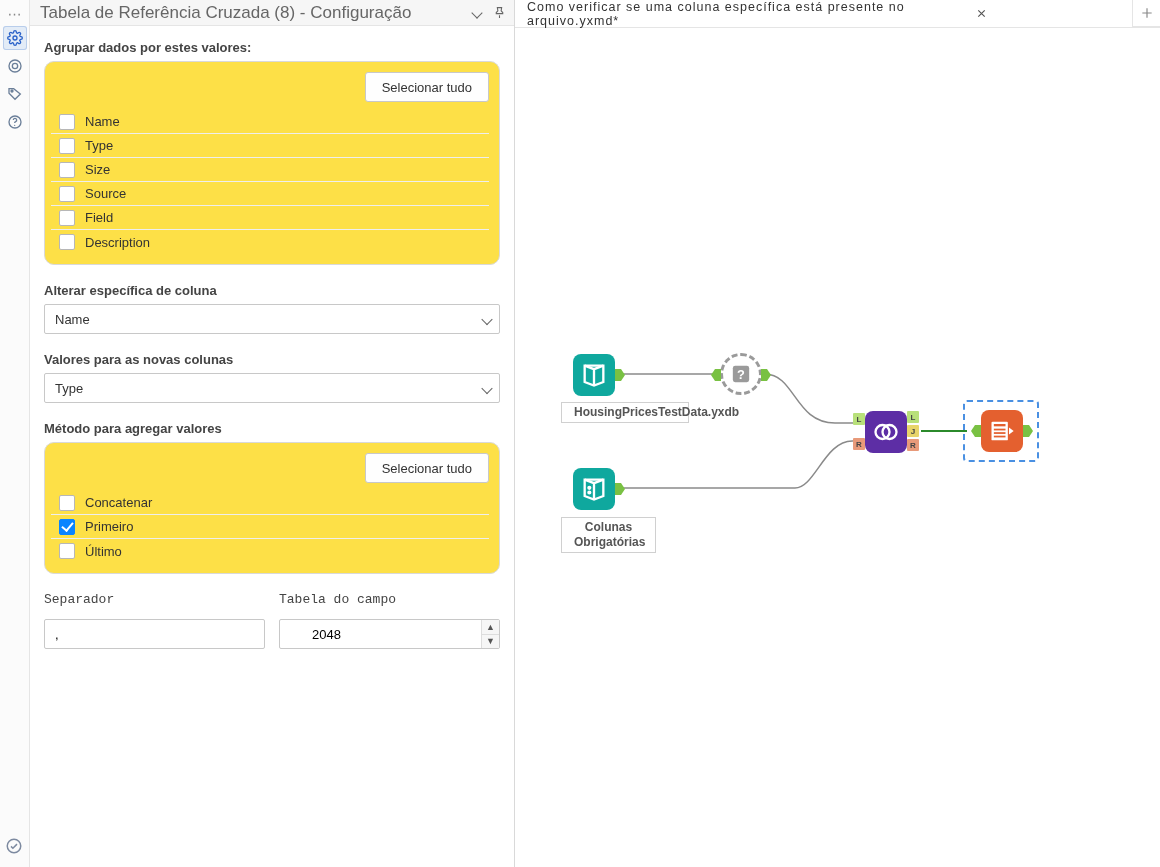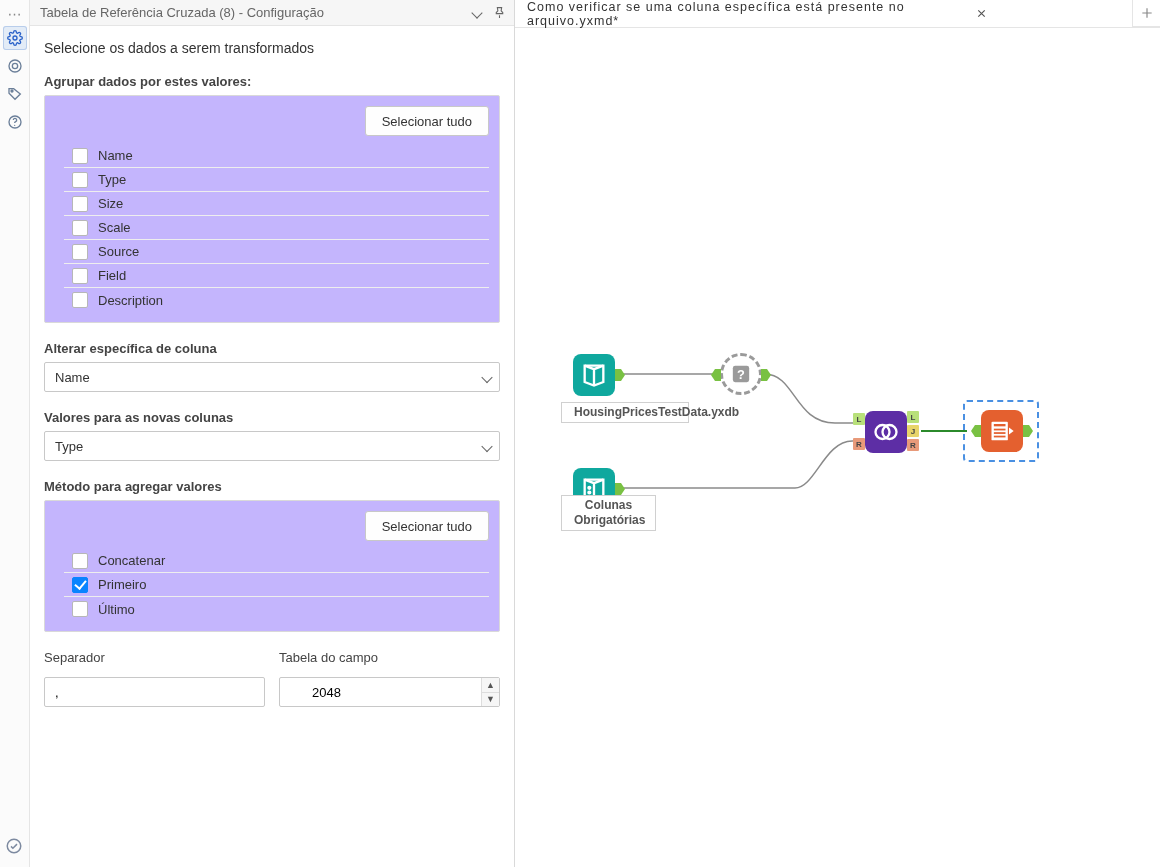--- a/index.html
+++ b/index.html
@@ -9,28 +9,28 @@
   
   .sidetabs { width:30px; background:#fbfbfb; border-right:1px solid #e5e5e5; display:flex; flex-direction:column; align-items:center; padding-top:4px; }
   .sidetabs .dots { font-size:14px; color:#888; height:20px; line-height:20px; cursor:pointer;}
   .sidetabs .tab { width:24px; height:24px; margin:2px 0; display:flex; align-items:center; justify-content:center; border-radius:3px; cursor:pointer; color:#6b7f99; }
   .sidetabs .tab.active { background:#e3ecf7; color:#2a62c9; box-shadow:inset 0 0 0 1px #b8cdeb; }
   .sidetabs .status { margin-top:auto; margin-bottom:10px; width:20px; height:20px; color:#7d8aa0; }
 
   
   .panel { width:485px; display:flex; flex-direction:column; border-right:1px solid #d9d9d9; }
   .panel-header { height:26px; background:#f6f6f6; border-bottom:1px solid #e5e5e5; display:flex; align-items:center; padding:0 6px 0 10px; color:#666; }
-  .panel-header .title { flex:1; font-size:13px; }
+  .panel-header .title { flex:1; font-size:17px; }
   .panel-header .hdr-btn { width:18px; height:18px; margin-left:4px; display:flex; align-items:center; justify-content:center; color:#666; cursor:pointer; }
   .panel-body { flex:1; overflow:auto; padding:10px 14px 14px 14px; }
   .section-title { font-size:14px; margin:4px 0 18px 0; color:#333; }
   .label { font-size:13px; color:#444; margin:4px 0 6px 0; font-weight:600; }
-  .label.nf { font-weight:500; }
-
-  .box { border:1px solid #d9d9d9; border-radius:2px; padding:10px 10px 10px 19px; background:#c4b5fd; }
+  .label.nf { font-weight:500;font-family:Liberation Mono, monospace; }
+
+  .box { border:1px solid #d9d9d9; border-radius:10px; padding:10px 10px 10px 6px; background:#fde047; }
   .right-align { display:flex; justify-content:flex-end; margin-bottom:8px; }
   .btn { border:1px solid #c8c8c8; background:#fefefe; border-radius:3px; height:30px; padding:0 16px; font-size:13px; cursor:pointer; color:#333; }
 
   .clist { }
   .crow { display:flex; align-items:center; height:24px; border-bottom:1px solid #eee; padding-left:8px; }
   .crow:last-child { border-bottom:none; }
   .chk { width:16px; height:16px; border:1px solid #b7b7b7; border-radius:2px; margin-right:10px; display:inline-flex; align-items:center; justify-content:center; cursor:pointer; background:#fff; }
   .chk.checked { background:#0a84ff; border-color:#0a84ff; }
   .chk.checked::after { content:""; width:5px; height:9px; border:solid #fff; border-width:0 2px 2px 0; transform:rotate(40deg); margin-top:-2px; }
   .crow-label { font-size:13px; color:#333; }
@@ -130,43 +130,38 @@
       <span class="hdr-btn">
           <span class="chev-down"></span>
         </span>
       <span class="hdr-btn">
         <svg viewBox="0 0 24 24" width="13" height="13" fill="none" stroke="currentColor" stroke-width="2">
             <path d="M12 17v5M8 3h8l-1 6 3 3v2H6v-2l3-3z"></path>
           </svg>
       </span>
     </div>
     <div class="panel-body">
-      <div class="section-title">Selecione os dados a serem transformados</div>
 
       <div class="label">Agrupar dados por estes valores:</div>
       <div class="box">
         <div class="right-align">
           <button class="btn">Selecionar tudo</button>
         </div>
         <div class="clist" id="group-list">
             <div class="crow">
               <span class="chk"></span>
               <span class="crow-label">Name</span>
             </div>
             <div class="crow">
               <span class="chk"></span>
               <span class="crow-label">Type</span>
             </div>
             <div class="crow">
               <span class="chk"></span>
               <span class="crow-label">Size</span>
-            </div>
-            <div class="crow">
-              <span class="chk"></span>
-              <span class="crow-label">Scale</span>
             </div>
             <div class="crow">
               <span class="chk"></span>
               <span class="crow-label">Source</span>
             </div>
             <div class="crow">
               <span class="chk"></span>
               <span class="crow-label">Field</span>
             </div>
             <div class="crow">
@@ -282,21 +277,21 @@
 
       <div class="tool teal" style="left:58px; top:440px;">
         <svg viewBox="0 0 24 24" fill="none" stroke="#fff" stroke-width="2">
             <path d="M4 4h16v14l-8 3-8-3z"></path>
             <path d="M4 4l8 3 8-3M12 7v14"></path>
             <circle cx="8" cy="11" r="0.8" fill="#fff"></circle>
             <circle cx="8" cy="15" r="0.8" fill="#fff"></circle>
           </svg>
       </div>
       <div class="anchor out" style="left:100px; top:455px;"></div>
-      <div class="node-label" style="left:46px; top:467px; width:95px;">Colunas Obrigatórias</div>
+      <div class="node-label" style="left:46px; top:489px; width:95px;">Colunas Obrigatórias</div>
 
       <div class="tool purple" style="left:350px; top:383px;">
         <svg viewBox="0 0 24 24" fill="none" stroke="#fff" stroke-width="2">
             <circle cx="9" cy="12" r="6"></circle>
             <circle cx="15" cy="12" r="6"></circle>
           </svg>
       </div>
       <div class="anchor badge l" style="left:338px; top:385px;">L</div>
       <div class="anchor badge r" style="left:338px; top:410px;">R</div>
       <div class="anchor badge l" style="left:392px; top:383px;">L</div>

